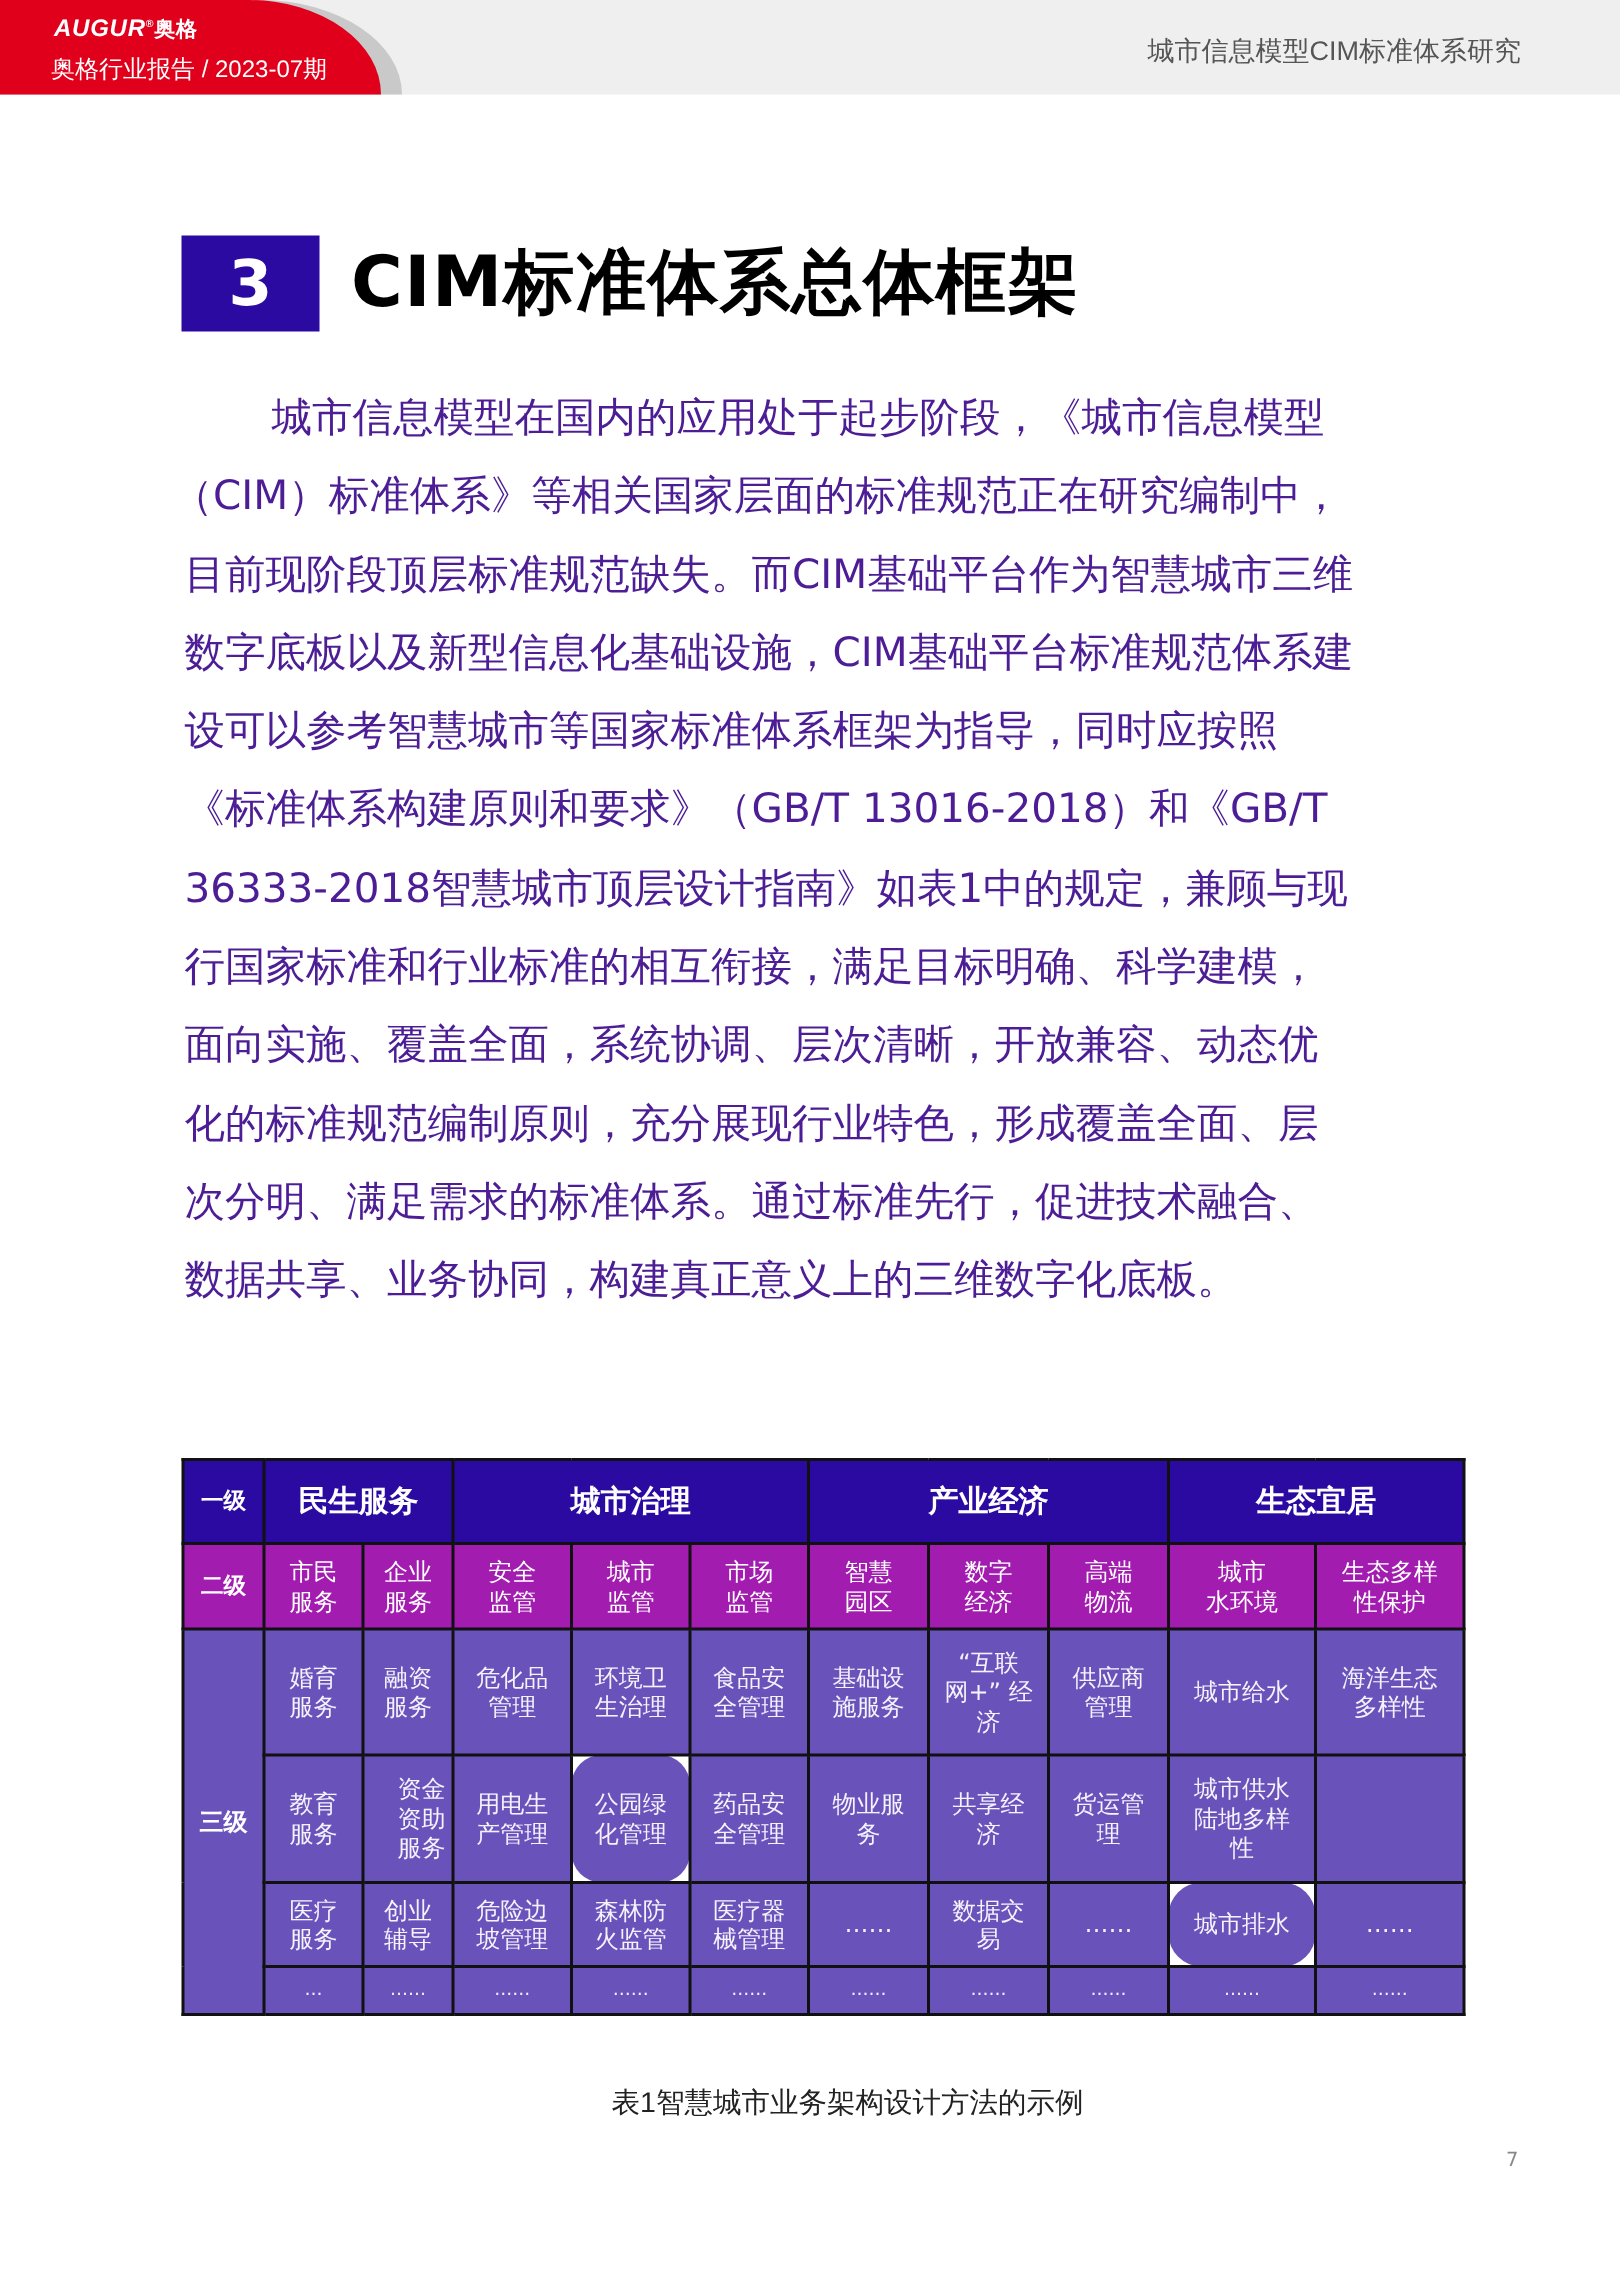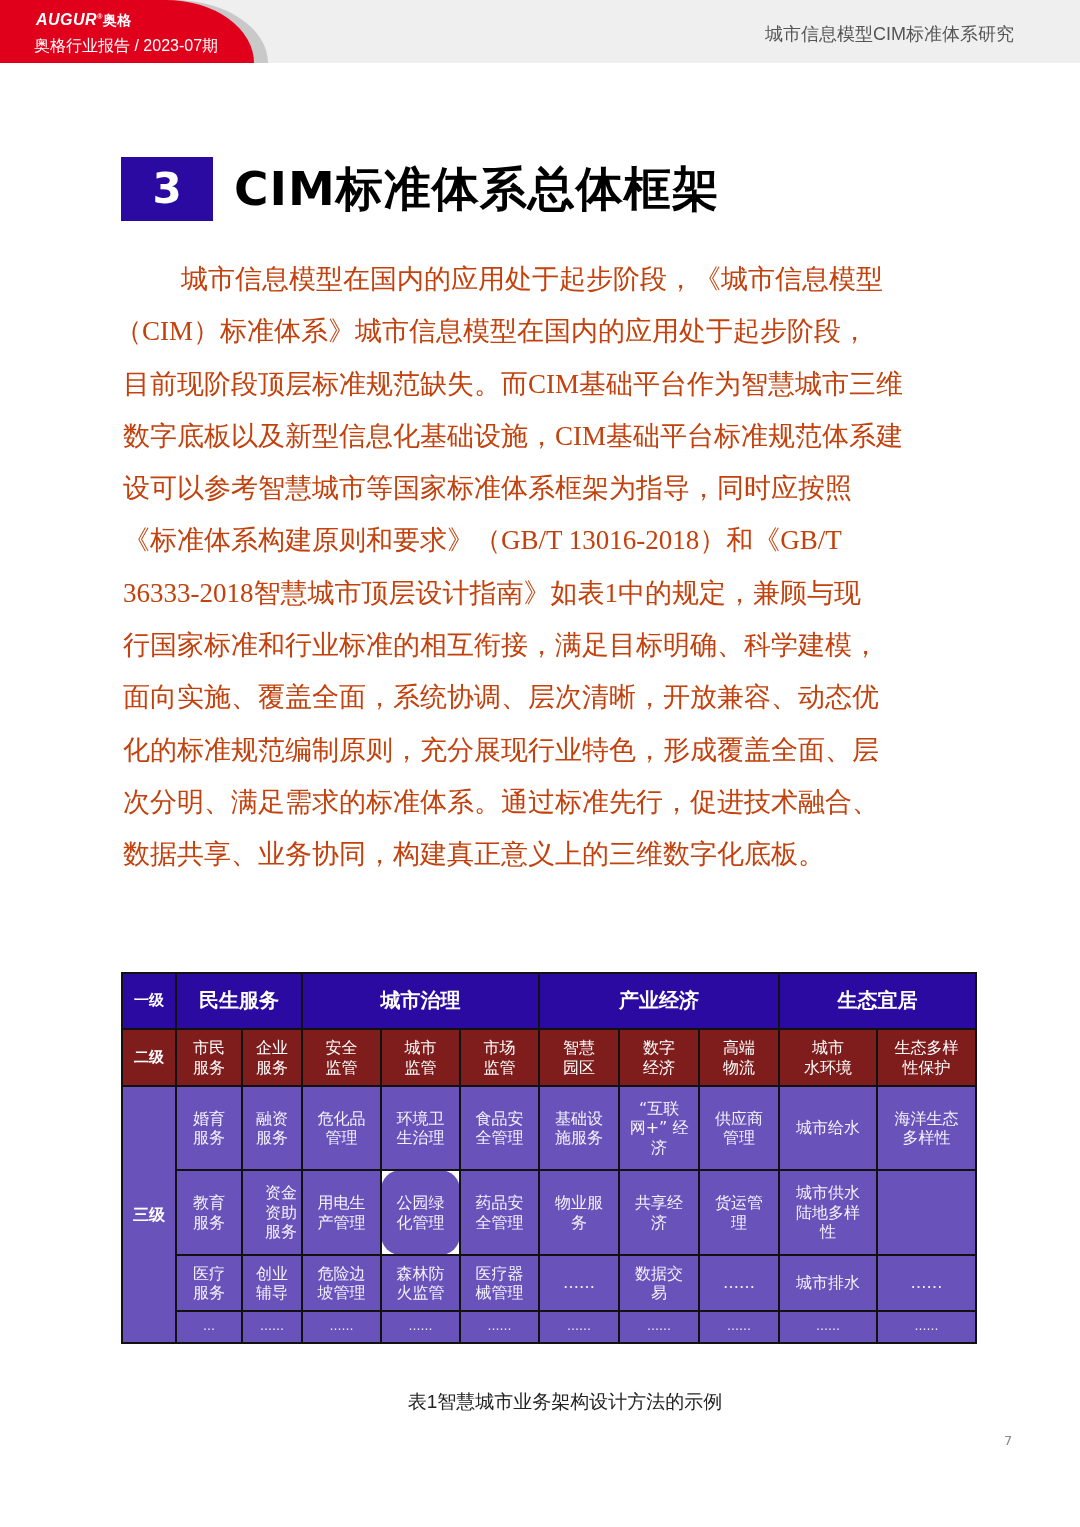--- a/index.html
+++ b/index.html
@@ -16,32 +16,32 @@
   .brand-logo .cn { font-style:normal; font-size:14px; }
   .brand-sub { position:absolute; left:34px; top:36px; color:#fff; font-size:16px; font-family:"Liberation Sans",sans-serif; }
   .doc-title { position:absolute; right:66px; top:22px; color:#555; font-size:18px; font-family:"Liberation Sans",sans-serif; }
 
   .sec-num { position:absolute; left:121px; top:157px; width:92px; height:64px; background:#2a0aa1;
              color:#fff; font-size:42px; font-weight:bold; text-align:center; line-height:64px;
              font-family:"DejaVu Sans",sans-serif; }
   .sec-title { position:absolute; left:234px; top:156px; font-size:47px; font-weight:bold; color:#000;
                line-height:66px; letter-spacing:1px; }
 
-  .body-text { position:absolute; left:123px; top:253px; width:856px; color:#c2410c; font-size:27px;
-               line-height:52.3px; margin:0;font-family:Liberation Serif, serif; }
+  .body-text { position:absolute; left:123px; top:253px; width:856px; color:#4c1d95; font-size:27px;
+               line-height:52.3px; margin:0; }
   .body-text .line { display:block; white-space:nowrap; }
   .body-text .indent { padding-left:58px; }
 
   table.arch { position:absolute; left:121px; top:972px; width:854px; border-collapse:collapse;
                border:2px solid #000; table-layout:fixed; }
   table.arch td { border:2px solid #111; color:#fff; text-align:center; vertical-align:middle;
                   padding:0 2px; font-size:16px; line-height:19.5px; }
   tr.r1 td { background:#2a0aa1; height:54px; font-size:20px; font-weight:bold; }
   tr.r1 td.lvl { font-size:15px; }
-  tr.r2 td { background:#7f1d1d; height:55px; }
+  tr.r2 td { background:#a21caf; height:55px; }
   tr.r2 td.lvl { font-weight:bold; font-size:15px; }
   tr.r3 td, tr.r4 td, tr.r5 td, tr.r6 td { background:#6a52bb; color:#f4f2fb; }
   tr.r3 td { height:82px; }
   tr.r4 td { height:83px; }
   tr.r5 td { height:54px; }
   tr.r6 td { height:30px; font-size:12px; }
   td.lvl3 { font-weight:bold; font-size:15px; color:#fff !important; }
 
   .caption { position:absolute; left:0; width:1130px; top:1389px; text-align:center; font-size:19px;
              color:#222; font-family:"Liberation Sans",sans-serif; }
@@ -57,21 +57,21 @@
     <div class="brand-sub">奥格行业报告 / 2023-07期</div>
   </div>
   <div class="doc-title">城市信息模型CIM标准体系研究</div>
 </div>
 
 <div class="sec-num">3</div>
 <div class="sec-title">CIM标准体系总体框架</div>
 
 <div class="body-text">
   <span class="line indent">城市信息模型在国内的应用处于起步阶段，《城市信息模型</span>
-  <span class="line" style="margin-left:-8px">（CIM）标准体系》城市信息模型在国内的应用处于起步阶段，</span>
+  <span class="line" style="margin-left:-8px">（CIM）标准体系》等相关国家层面的标准规范正在研究编制中，</span>
   <span class="line">目前现阶段顶层标准规范缺失。而CIM基础平台作为智慧城市三维</span>
   <span class="line">数字底板以及新型信息化基础设施，CIM基础平台标准规范体系建</span>
   <span class="line">设可以参考智慧城市等国家标准体系框架为指导，同时应按照</span>
   <span class="line">《标准体系构建原则和要求》（GB/T 13016-2018）和《GB/T</span>
   <span class="line">36333-2018智慧城市顶层设计指南》如表1中的规定，兼顾与现</span>
   <span class="line">行国家标准和行业标准的相互衔接，满足目标明确、科学建模，</span>
   <span class="line">面向实施、覆盖全面，系统协调、层次清晰，开放兼容、动态优</span>
   <span class="line">化的标准规范编制原则，充分展现行业特色，形成覆盖全面、层</span>
   <span class="line">次分明、满足需求的标准体系。通过标准先行，促进技术融合、</span>
   <span class="line">数据共享、业务协同，构建真正意义上的三维数字化底板。</span>
@@ -176,21 +176,21 @@
     <td class="ml" style="white-space: pre-line;">危险边
 坡管理</td>
     <td class="ml" style="white-space: pre-line;">森林防
 火监管</td>
     <td class="ml" style="white-space: pre-line;">医疗器
 械管理</td>
     <td class="ml" style="white-space: pre-line;">……</td>
     <td class="ml" style="white-space: pre-line;">数据交
 易</td>
     <td class="ml" style="white-space: pre-line;">……</td>
-    <td class="ml" style="white-space: pre-line;">城市排水</td>
+    <td class="ml" style="white-space: pre-line; border-radius: 22px;">城市排水</td>
     <td class="ml" style="white-space: pre-line;">……</td>
   </tr>
   <tr class="r6">
     <td class="ml" style="white-space: pre-line;">…</td>
     <td class="ml" style="white-space: pre-line;">……</td>
     <td class="ml" style="white-space: pre-line;">……</td>
     <td class="ml" style="white-space: pre-line;">……</td>
     <td class="ml" style="white-space: pre-line;">……</td>
     <td class="ml" style="white-space: pre-line;">……</td>
     <td class="ml" style="white-space: pre-line;">……</td>

